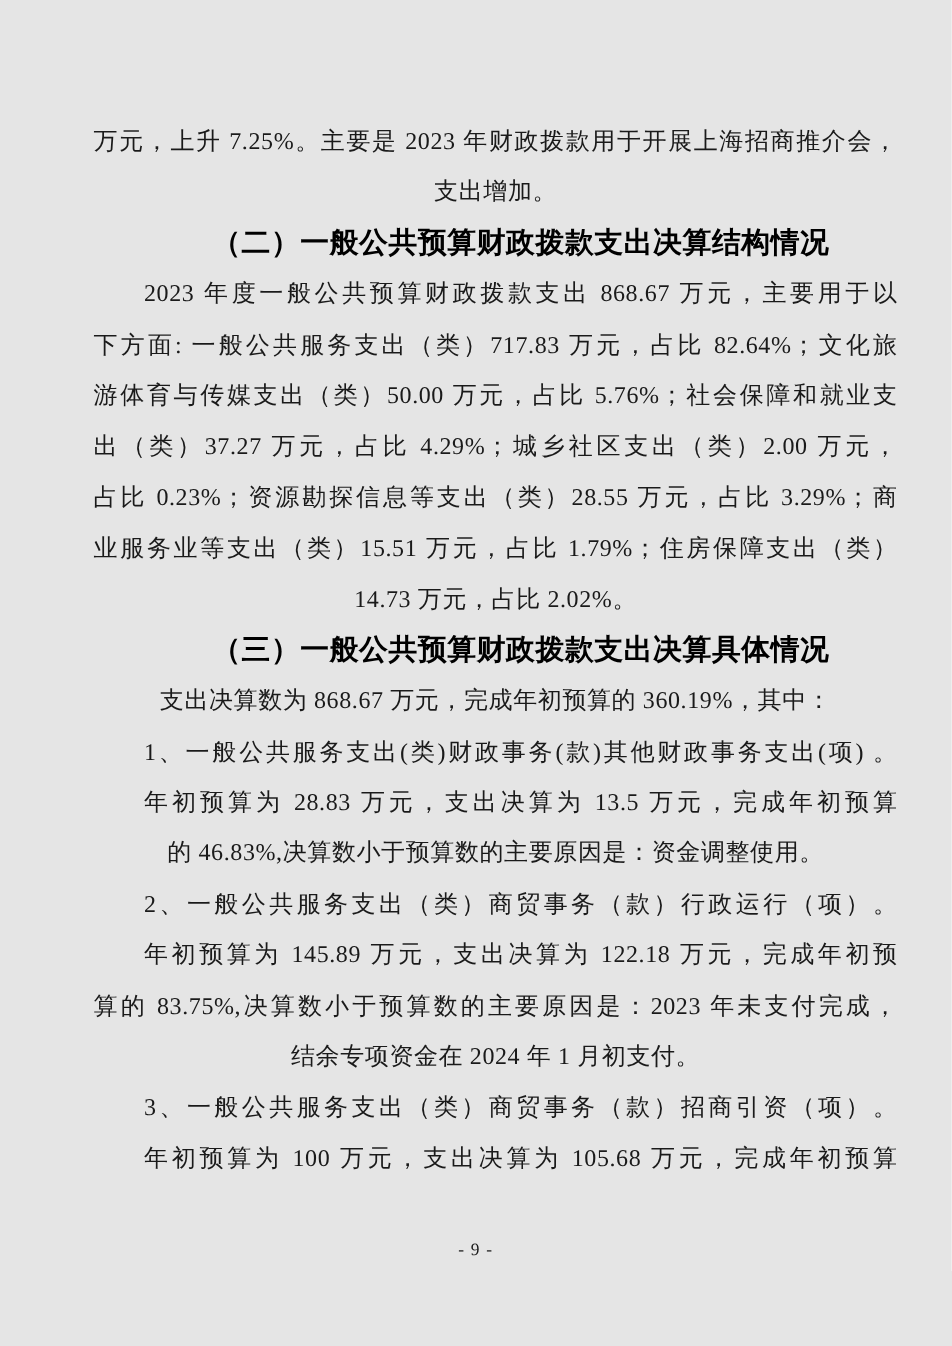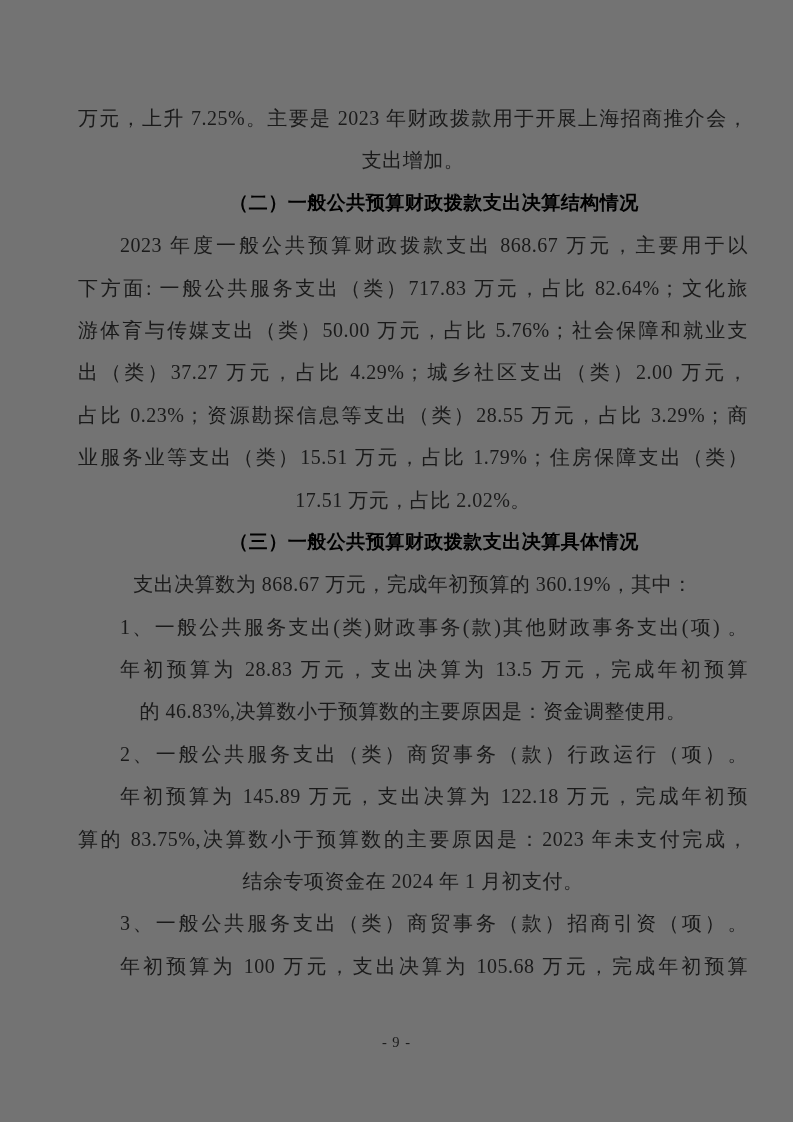--- a/index.html
+++ b/index.html
@@ -13,21 +13,21 @@
     position: relative;
     overflow: hidden;
     font-family: "Liberation Serif", "DejaVu Serif", serif;
     color: #1a1a1a;
   }
   .page {
     position: absolute;
     left: 0; top: 0;
     width: 793px;
     height: 1122px;
-    background: #737373;
+    background: #e5e5e5;
   }
   .text-block {
     position: absolute;
     left: 78px;
     top: 97px;
     width: 670px;
   }
   .line {
     font-size: 20px;
     line-height: 42.4px;
@@ -46,21 +46,21 @@
     padding-left: 42px;
   }
   .line.fill.indent {
     width: 628px;
   }
   
   .line.heading {
     font-family: "Liberation Sans", "DejaVu Sans", sans-serif;
     font-weight: 700;
     color: #000000;
-    font-size: 19px;
+    font-size: 24px;
   }
   .footer {
     position: absolute;
     left: 0;
     top: 1034px;
     width: 793px;
     text-align: center;
     font-size: 14.5px;
     letter-spacing: 1px;
     color: #1a1a1a;
@@ -73,21 +73,21 @@
   <div class="text-block">
     <div class="line fill">万元，上升 7.25%。主要是 2023 年财政拨款用于开展上海招商推介会，</div>
     <div class="line">支出增加。</div>
     <div class="line heading indent">（二）一般公共预算财政拨款支出决算结构情况</div>
     <div class="line fill indent">2023 年度一般公共预算财政拨款支出 868.67 万元，主要用于以</div>
     <div class="line fill">下方面: 一般公共服务支出（类）717.83 万元，占比 82.64%；文化旅</div>
     <div class="line fill">游体育与传媒支出（类）50.00 万元，占比 5.76%；社会保障和就业支</div>
     <div class="line fill">出（类）37.27 万元，占比 4.29%；城乡社区支出（类）2.00 万元，</div>
     <div class="line fill">占比 0.23%；资源勘探信息等支出（类）28.55 万元，占比 3.29%；商</div>
     <div class="line fill">业服务业等支出（类）15.51 万元，占比 1.79%；住房保障支出（类）</div>
-    <div class="line">17.51 万元，占比 2.02%。</div>
+    <div class="line">14.73 万元，占比 2.02%。</div>
     <div class="line heading indent">（三）一般公共预算财政拨款支出决算具体情况</div>
     <div class="line">支出决算数为 868.67 万元，完成年初预算的 360.19%，其中：</div>
     <div class="line fill indent">1、一般公共服务支出(类)财政事务(款)其他财政事务支出(项) 。</div>
     <div class="line fill indent">年初预算为 28.83 万元，支出决算为 13.5 万元，完成年初预算</div>
     <div class="line">的 46.83%,决算数小于预算数的主要原因是：资金调整使用。</div>
     <div class="line fill indent">2、一般公共服务支出（类）商贸事务（款）行政运行（项）。</div>
     <div class="line fill indent">年初预算为 145.89 万元，支出决算为 122.18 万元，完成年初预</div>
     <div class="line fill">算的 83.75%,决算数小于预算数的主要原因是：2023 年未支付完成，</div>
     <div class="line">结余专项资金在 2024 年 1 月初支付。</div>
     <div class="line fill indent">3、一般公共服务支出（类）商贸事务（款）招商引资（项）。</div>

